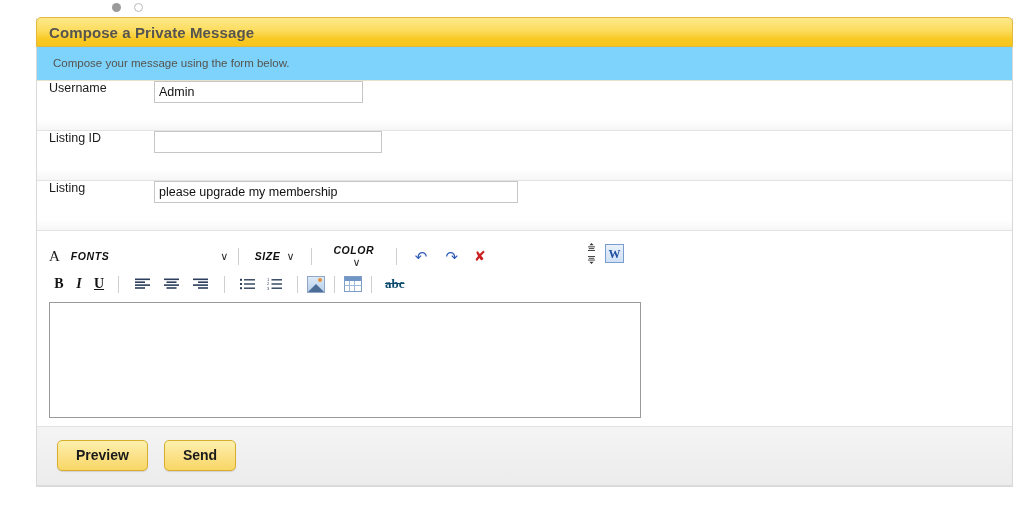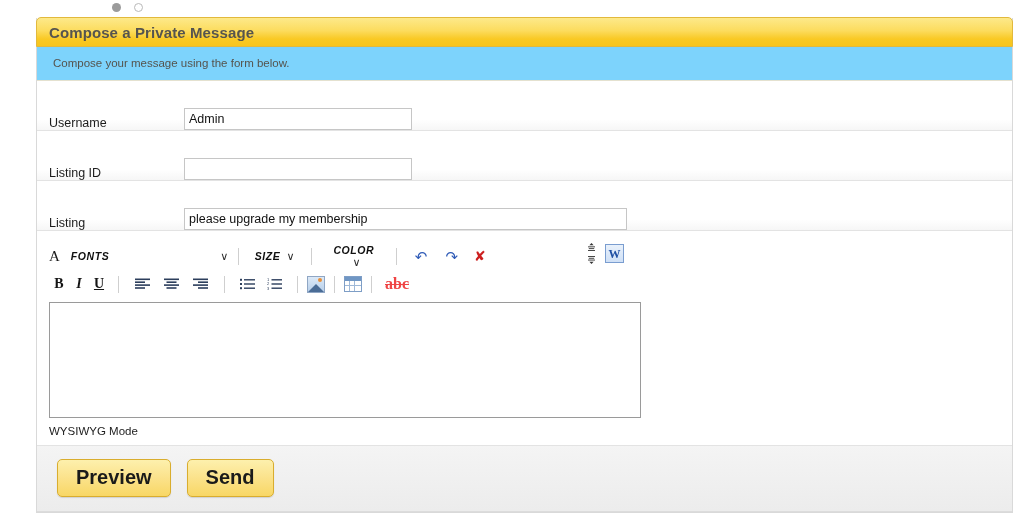--- a/index.html
+++ b/index.html
@@ -71,50 +71,49 @@
     background: #7dd3fc;
     border-bottom: 1px solid #e4e1cf;
     padding: 10px 12px 11px 16px;
     font-size: 11.5px;
     color: #55534d;
   }
 
   
   .row {
     display: flex;
-    align-items: flex-end;
+    align-items: flex-start;
     border-bottom: 1px solid #e3e3e3;
     background: linear-gradient(to bottom, #ffffff 0%, #ffffff 78%, #f6f6f6 100%);
     padding: 0 12px;
     box-sizing: border-box;
     height: 50px;
-    gap: 30px;
   }
   .row .label {
     width: 105px;
     flex: 0 0 105px;
     font-size: 12.5px;
     color: #1c1c1c;
   }
   .row .field { display: flex; align-items: center; }
 
   input.text {
     height: 22px;
     border: 1px solid #c6c6c6;
     background: #ffffff;
     font-size: 12.5px;
     font-family: "Liberation Sans", sans-serif;
     color: #111;
     padding: 1px 4px;
     box-sizing: border-box;
     outline: none;
   }
-  input.w-username { width: 228px; margin-top: 12px; }
+  input.w-username { width: 209px; }
   input.w-listing  { width: 228px; }
-  input.w-subject  { width: 443px; margin-top: 25px; }
+  input.w-subject  { width: 364px; }
 
   .hint {
     font-size: 11px;
     color: #7f7f7f;
     margin-left: 14px;
     white-space: nowrap;
   }
 
   
   .editor-row {
@@ -261,22 +260,22 @@
     position: absolute; left: 0; right: 0; top: 4px; bottom: 0;
     background:
       linear-gradient(to right, transparent 4px, #9fb9d8 4px, #9fb9d8 5px, transparent 5px),
       linear-gradient(to right, transparent 9px, #9fb9d8 9px, #9fb9d8 10px, transparent 10px),
       linear-gradient(to bottom, transparent 4px, #9fb9d8 4px, #9fb9d8 5px, transparent 5px);
   }
 
   .strike {
     font-family: "Liberation Serif", serif;
     font-weight: bold;
-    font-size: 16px;
-    color: #ef4444;
+    font-size: 13px;
+    color: #0c4a6e;
     text-decoration: line-through;
     margin: 0 4px;
   }
 
   .edit-area {
     width: 592px;
     height: 116px;
     border: 1px solid #9a9a9a;
     background: #ffffff;
     box-sizing: border-box;
@@ -295,21 +294,21 @@
     display: flex;
     gap: 16px;
     border-bottom: 1px solid #dcdcdc;
   }
 
   .btn {
     background: linear-gradient(to bottom, #fdf0ad 0%, #fbe28b 50%, #f8d765 100%);
     border: 1px solid #d9ad2e;
     border-radius: 5px;
     padding: 6px 18px 7px 18px;
-    font-size: 20px;
+    font-size: 14px;
     font-weight: bold;
     color: #1a1a1a;
     font-family: "Liberation Sans", sans-serif;
     box-shadow: 0 1px 1px rgba(0,0,0,0.12);
     cursor: pointer;
   }
 </style>
 </head>
 <body>
 
@@ -458,21 +457,20 @@
 
           <div class="sep"></div>
 
           <span class="strike">abc</span>
         </div>
 
       </div>
 
       <div class="edit-area"></div>
 
-      <div class="mode-label">WYSIWYG Mode</div>
     </div>
 
     <div class="footer">
       <button class="btn">Preview</button>
       <button class="btn">Send</button>
     </div>
 
   </div>
 </div>
 

